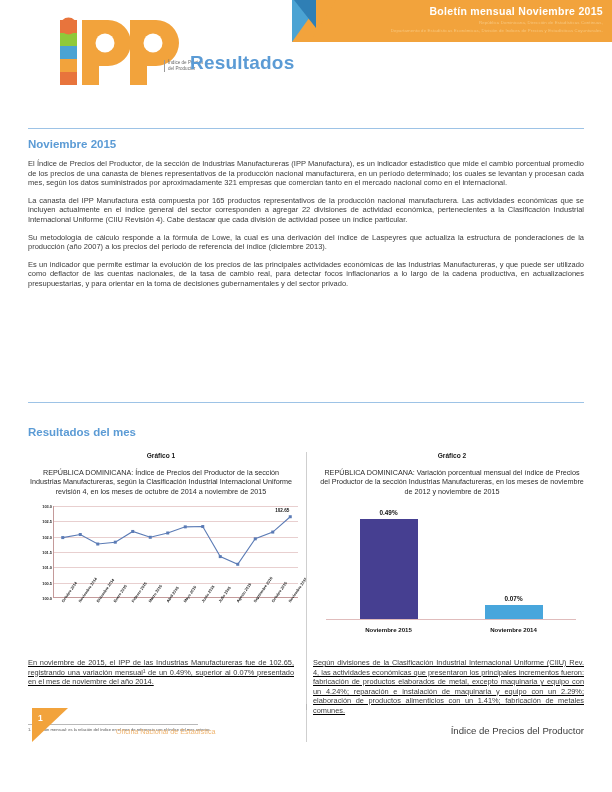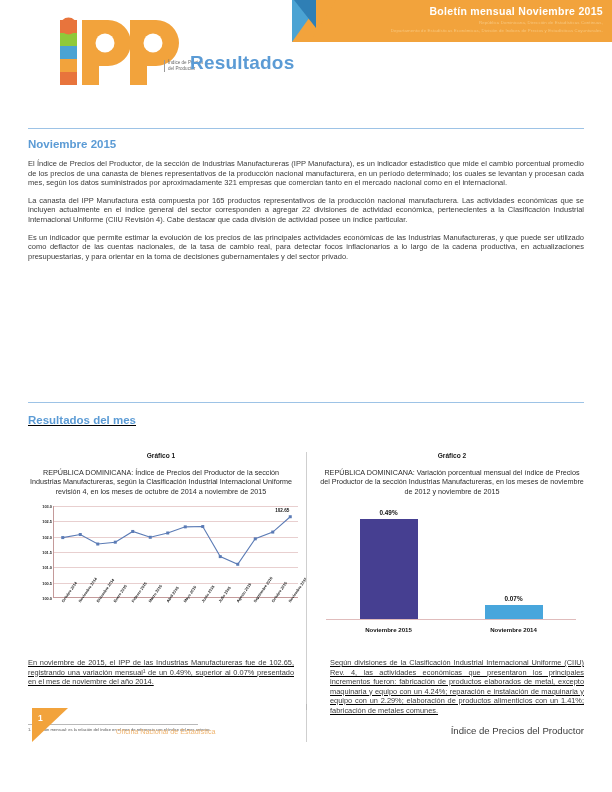--- a/index.html
+++ b/index.html
@@ -68,21 +68,21 @@
     color: #5b9bd5; font-size: 11.5px; font-weight: bold;
   }
   p.body {
     color: #3b3b3b; font-size: 7.5px; line-height: 9.6px;
     text-align: justify; margin-bottom: 8px;
   }
 
   .intro { position: absolute; left: 28px; top: 138px; width: 556px; }
   .intro h2 { margin-bottom: 9px; }
 
-  .results { position: absolute; left: 28px; top: 414px; width: 556px; text-decoration: underline; }
+  .results { position: absolute; left: 28px; top: 426px; width: 556px; }
 
   
   .charts {
     position: absolute; left: 28px; top: 452px; width: 556px; height: 290px;
     display: flex;
   }
   .chart-col { width: 278px; position: relative; }
   .chart-col.left { padding-right: 12px; }
   .chart-col.right { padding-left: 13px; border-left: 1px solid #cfcfcf; }
 
@@ -125,21 +125,21 @@
   }
   .c2-cat {
     position: absolute; top: 118px; font-size: 6.1px; font-weight: bold;
     color: #111; text-align: center; white-space: nowrap;
   }
 
   
   .below { position: absolute; left: 28px; top: 658px; width: 556px; display: flex; text-decoration: underline; }
   .below .col { width: 278px; }
   .below .col.left { padding-right: 12px; }
-  .below .col.right { padding-left: 24px; }
+  .below .col.right { padding-left: 7px; }
   .below p { font-size: 7.4px; line-height: 9.5px; color: #3b3b3b; text-align: justify; }
 
   .footnote-rule {
     position: absolute; left: 28px; top: 724px; width: 170px; height: 1px; background: #b9b9b9;
   }
   .footnote {
     position: absolute; left: 28px; top: 727px; width: 300px;
     font-size: 4.1px; line-height: 6px; color: #555;
   }
 
@@ -207,20 +207,21 @@
 
     <div class="section-title-main">Resultados</div>
   </div>
 
   <div class="rule" style="top:128px;"></div>
 
   <div class="intro">
     <h2 class="hdr-blue">Noviembre 2015</h2>
     <p class="body">El Índice de Precios del Productor, de la sección de Industrias Manufactureras (IPP Manufactura), es un indicador estadístico que mide el cambio porcentual promedio de los precios de una canasta de bienes representativos de la producción nacional manufacturera, en un período determinado; los cuales se levantan y procesan cada mes, según los datos suministrados por aproximadamente 321 empresas que comercian tanto en el mercado nacional como en el internacional.</p>
     <p class="body">La canasta del IPP Manufactura está compuesta por 165 productos representativos de la producción nacional manufacturera. Las actividades económicas que se incluyen actualmente en el índice general del sector corresponden a agregar 22 divisiones de actividad económica, pertenecientes a la Clasificación Industrial Internacional Uniforme (CIIU Revisión 4). Cabe destacar que cada división de actividad posee un índice particular.</p>
+    <p class="body">Su metodología de cálculo responde a la fórmula de Lowe, la cual es una derivación del índice de Laspeyres que actualiza la estructura de ponderaciones de la producción (año 2007) a los precios del periodo de referencia del índice (diciembre 2013).</p>
     <p class="body">Es un indicador que permite estimar la evolución de los precios de las principales actividades económicas de las Industrias Manufactureras, y que puede ser utilizado como deflactor de las cuentas nacionales, de la tasa de cambio real, para detectar focos inflacionarios a lo largo de la cadena productiva, en actualizaciones presupuestarias, y para orientar en la toma de decisiones gubernamentales y del sector privado.</p>
   </div>
 
   <div class="rule" style="top:402px;"></div>
 
   <div class="results">
     <h2 class="hdr-blue">Resultados del mes</h2>
   </div>
 
   <div class="charts">

